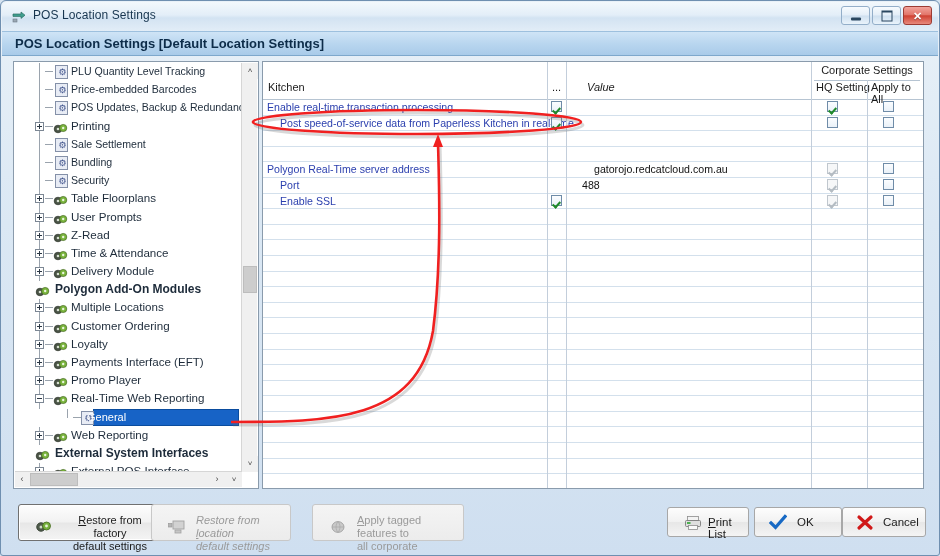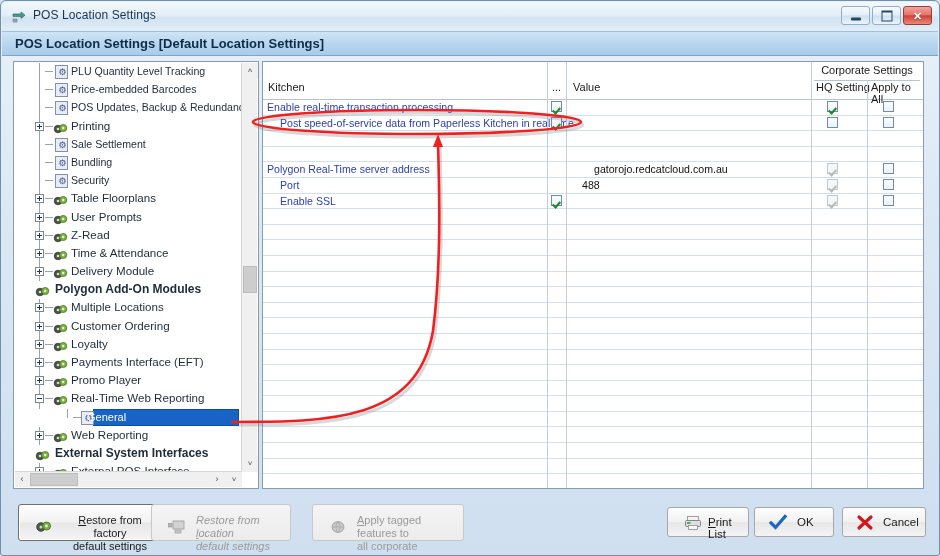--- a/index.html
+++ b/index.html
@@ -500,21 +500,21 @@
         <div class="arrow rt">›</div>
         <div class="corner">˅</div>
       </div>
     </div>
 
     <div class="gridpanel">
 
       <div class="gheader">
         <span class="gh-cell" style="left:5px;top:19px;">Kitchen</span>
         <span class="gh-cell" style="left:289px;top:19px;">...</span>
-        <span class="gh-cell" style="left:310px;top:19px;">Value</span>
+        <span class="gh-cell" style="left:324px;top:19px;font-style:italic;">Value</span>
         <span class="corp-label">Corporate Settings</span>
         <div class="corp-underline"></div>
         <span class="gh-cell" style="left:553px;top:19px;">HQ Setting</span>
         <span class="gh-cell" style="left:608px;top:19px;">Apply to All</span>
 
         <div class="gh-sep" style="left:284px;height:38px;"></div>
         <div class="gh-sep" style="left:303px;height:38px;"></div>
         <div class="gh-sep" style="left:548px;height:38px;"></div>
         <div class="gh-sep" style="left:604px;top:18px;height:20px;"></div>
       </div>
@@ -630,21 +630,21 @@
           <rect x="1.5" y="5.5" width="15" height="6" rx="1" fill="#dfdfdf" stroke="#7c7c7c" stroke-width=".9"></rect>
           <rect x="3" y="7" width="3.5" height="2" fill="#4caf50"></rect>
           <rect x="4.5" y="10.5" width="9" height="4" fill="#fafafa" stroke="#8d8d8d" stroke-width=".8"></rect>
         </svg>
       </span>
       <span class="lt" style="left:40px;">
         <u>P</u><span>rint List</span>
       </span>
     </div>
 
-    <div class="sbtn" style="left:752px;top:16px;width:80px;">
+    <div class="sbtn" style="left:752px;top:16px;width:88px;">
       <span class="si" style="left:14px;top:6px;">
         <svg width="18" height="17" viewBox="0 0 18 17">
           <path d="M2 9 L6.5 13.5 L16 2.5" fill="none" stroke="#1769c4" stroke-width="3.2" stroke-linecap="square"></path>
         </svg>
       </span>
       <span class="lt" style="left:42px;">OK</span>
     </div>
 
     <div class="sbtn" style="left:840px;top:16px;width:84px;padding-left:35px;">
       <span class="si" style="left:13px;top:6px;">

